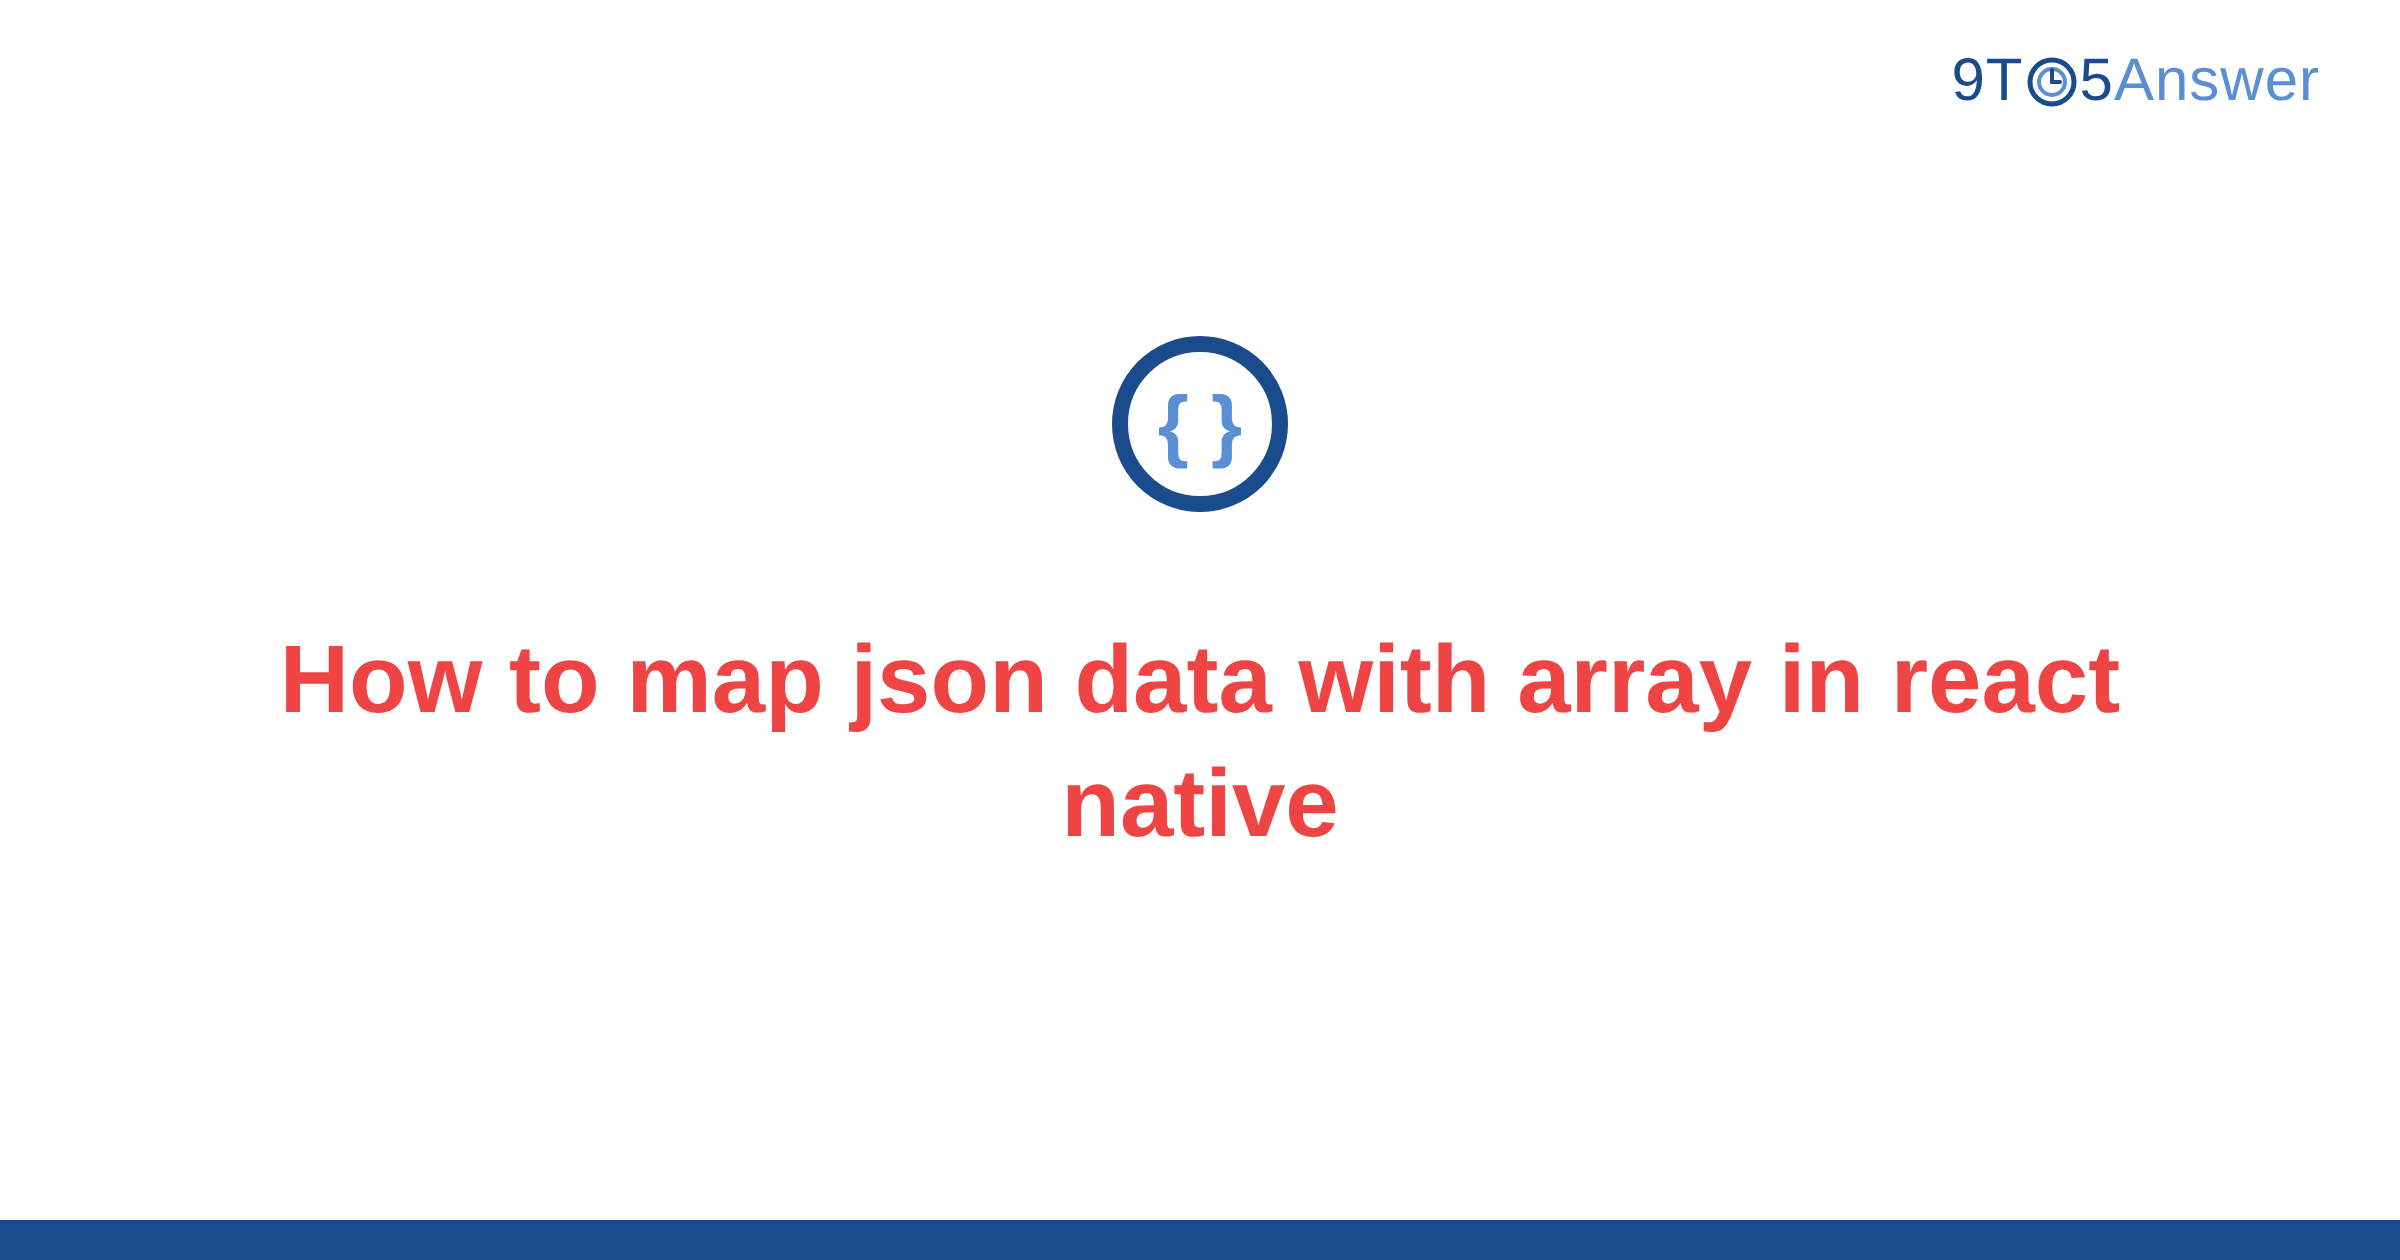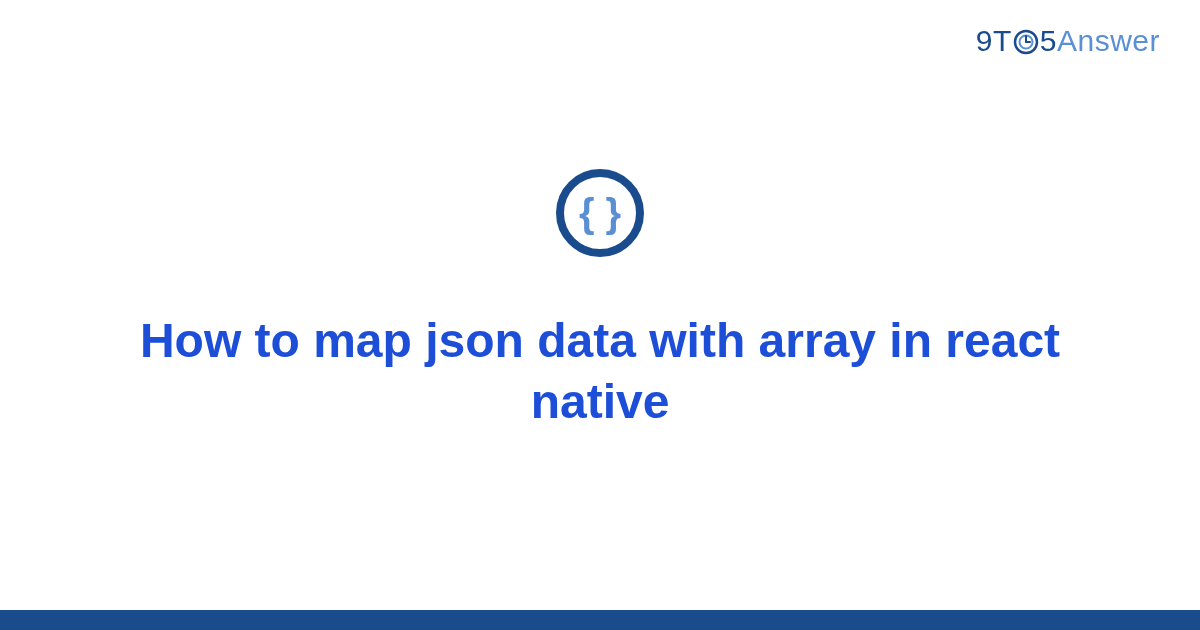--- a/index.html
+++ b/index.html
@@ -53,21 +53,21 @@
       align-items: center;
       justify-content: center;
       padding: 0 80px 30px;
     }
     .icon-wrapper {
       margin-bottom: 48px;
     }
     .title {
       font-size: 48px;
       font-weight: 700;
-      color: #1d4ed8;
+      color: #ef4444;
       text-align: center;
       line-height: 1.28;
       max-width: 960px;
     }
     .footer-bar {
       position: absolute;
       bottom: 0;
       left: 0;
       right: 0;
       height: 20px;

